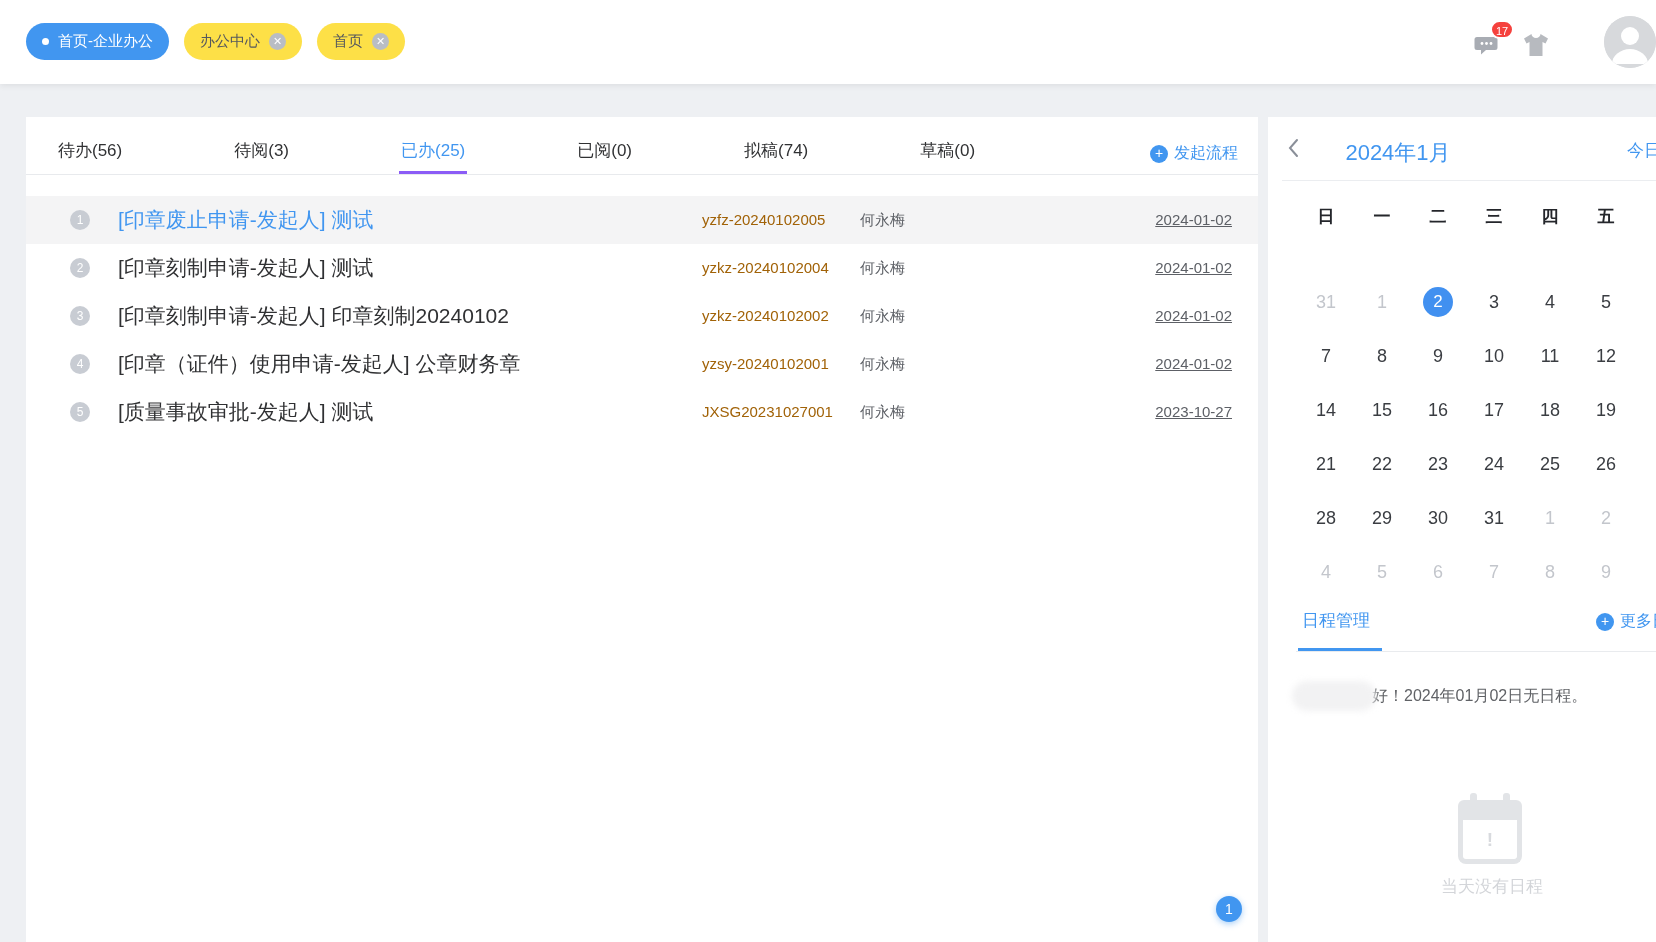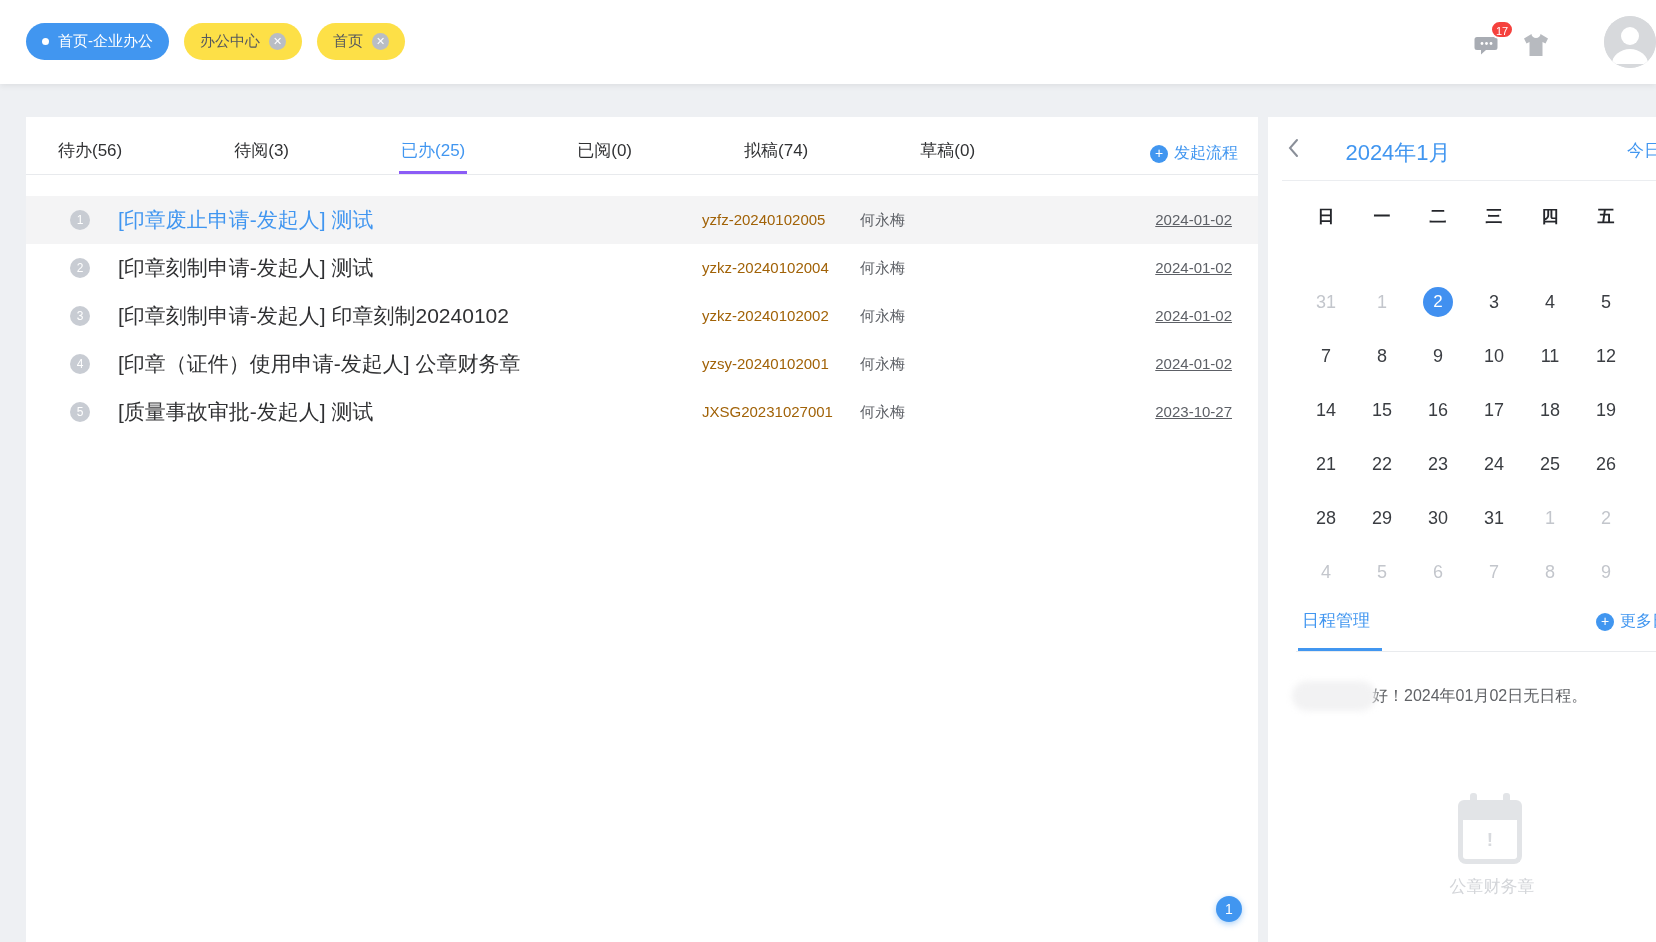--- a/index.html
+++ b/index.html
@@ -341,14 +341,14 @@
     <span class="greet-text">好！2024年01月02日无日程。</span>
   </div>
   <div class="empty-ic">
     <span class="hook l"></span>
       <span class="hook r"></span>
     <div class="head"></div>
     <div class="bodyp">
         <span class="bang">!</span>
       </div>
   </div>
-  <div class="empty-text">公章财务章</div>
+  <div class="empty-text">当天没有日程</div>
 </div>
 
 </body></html>

